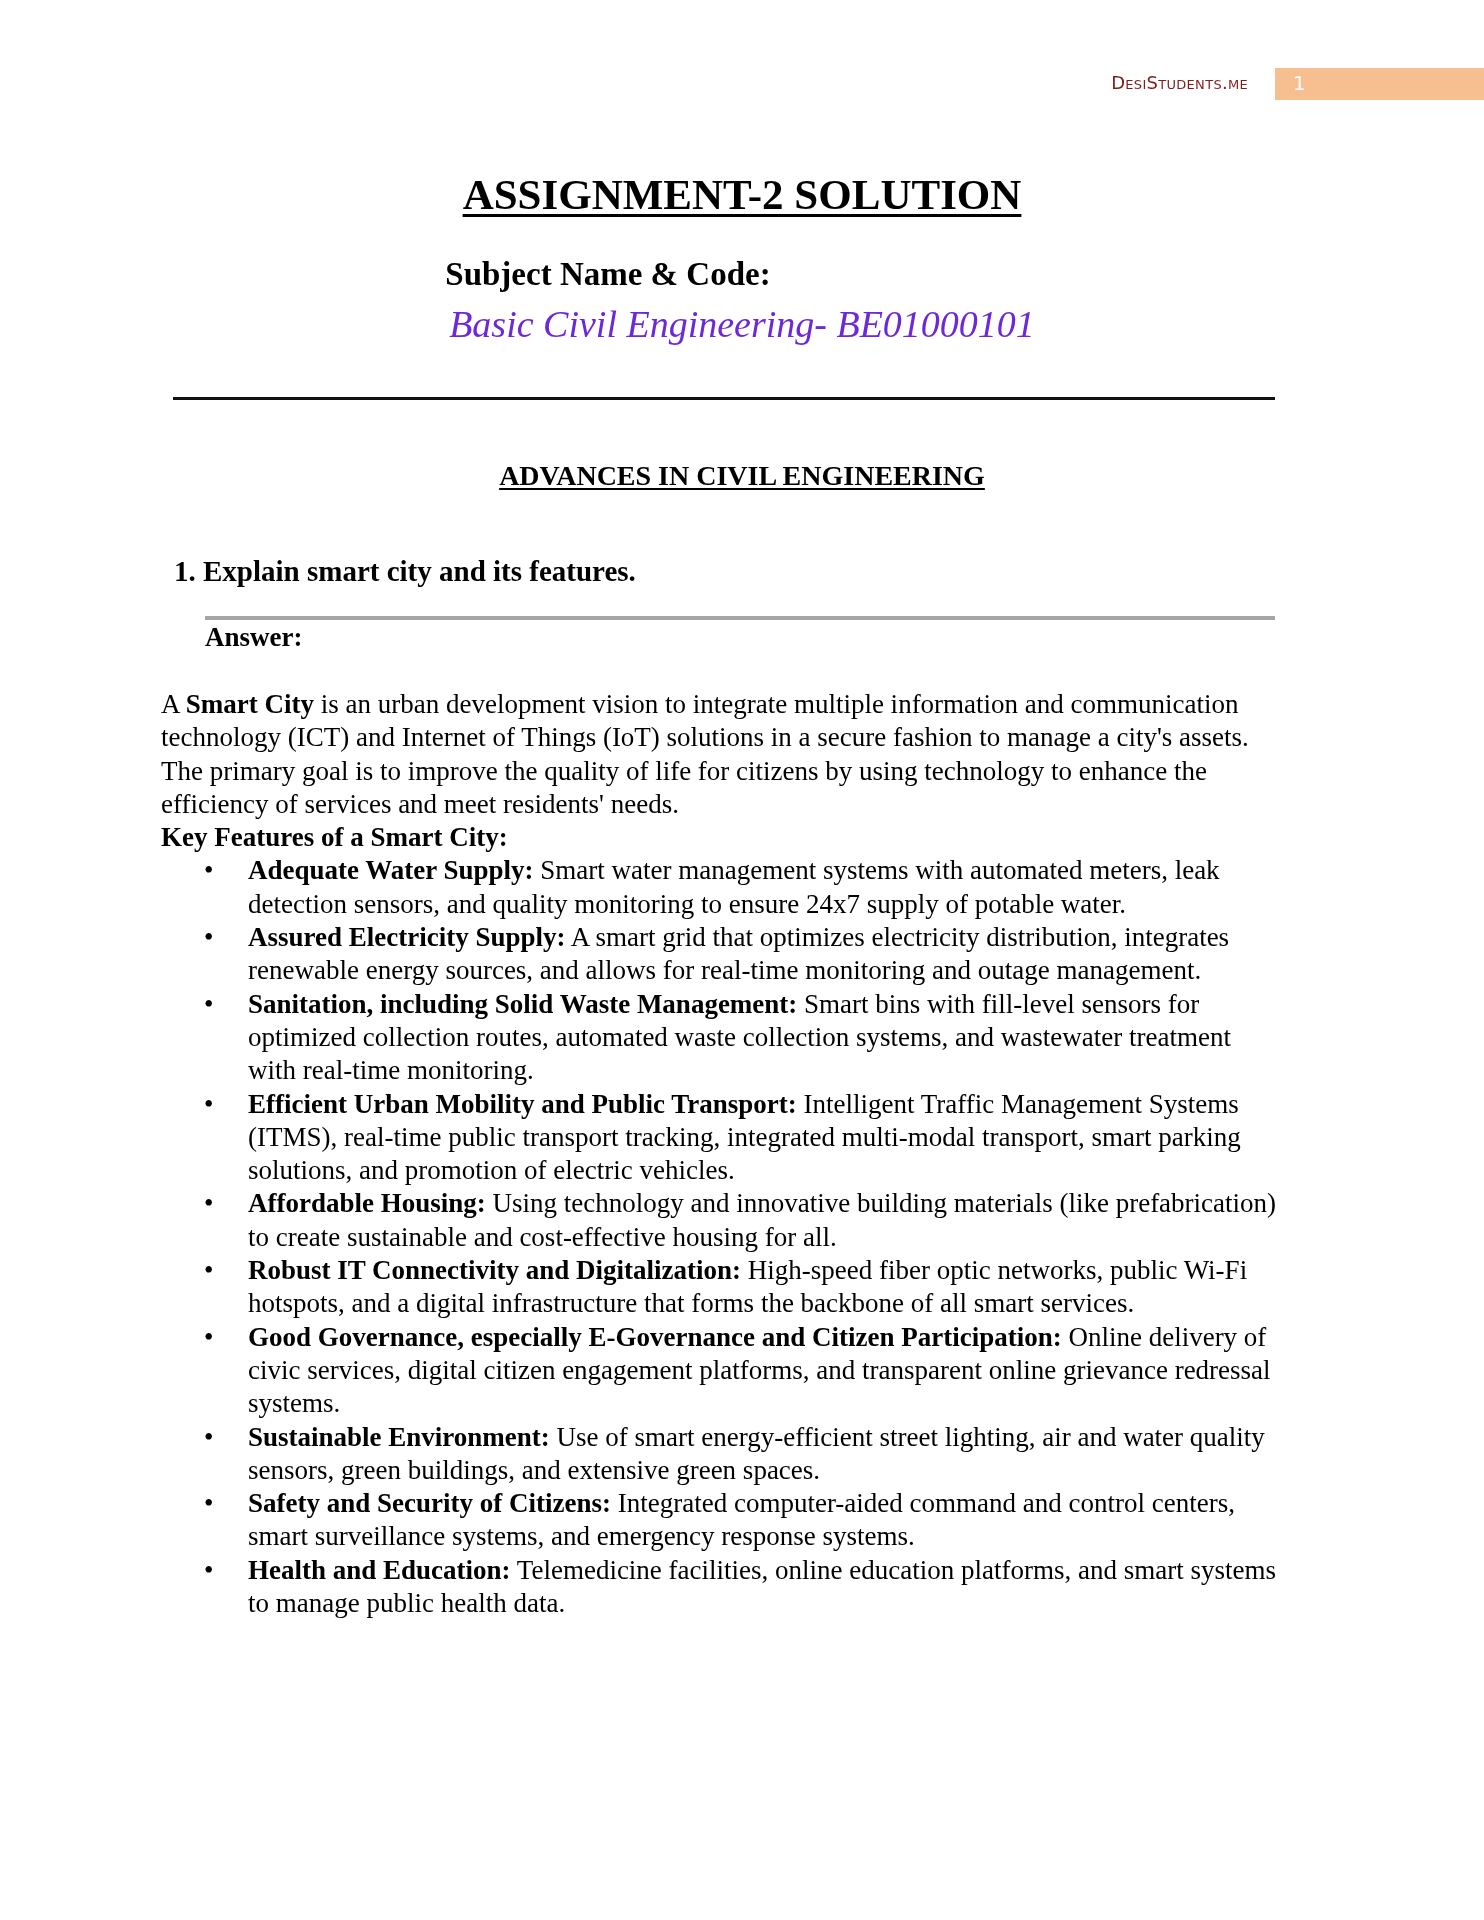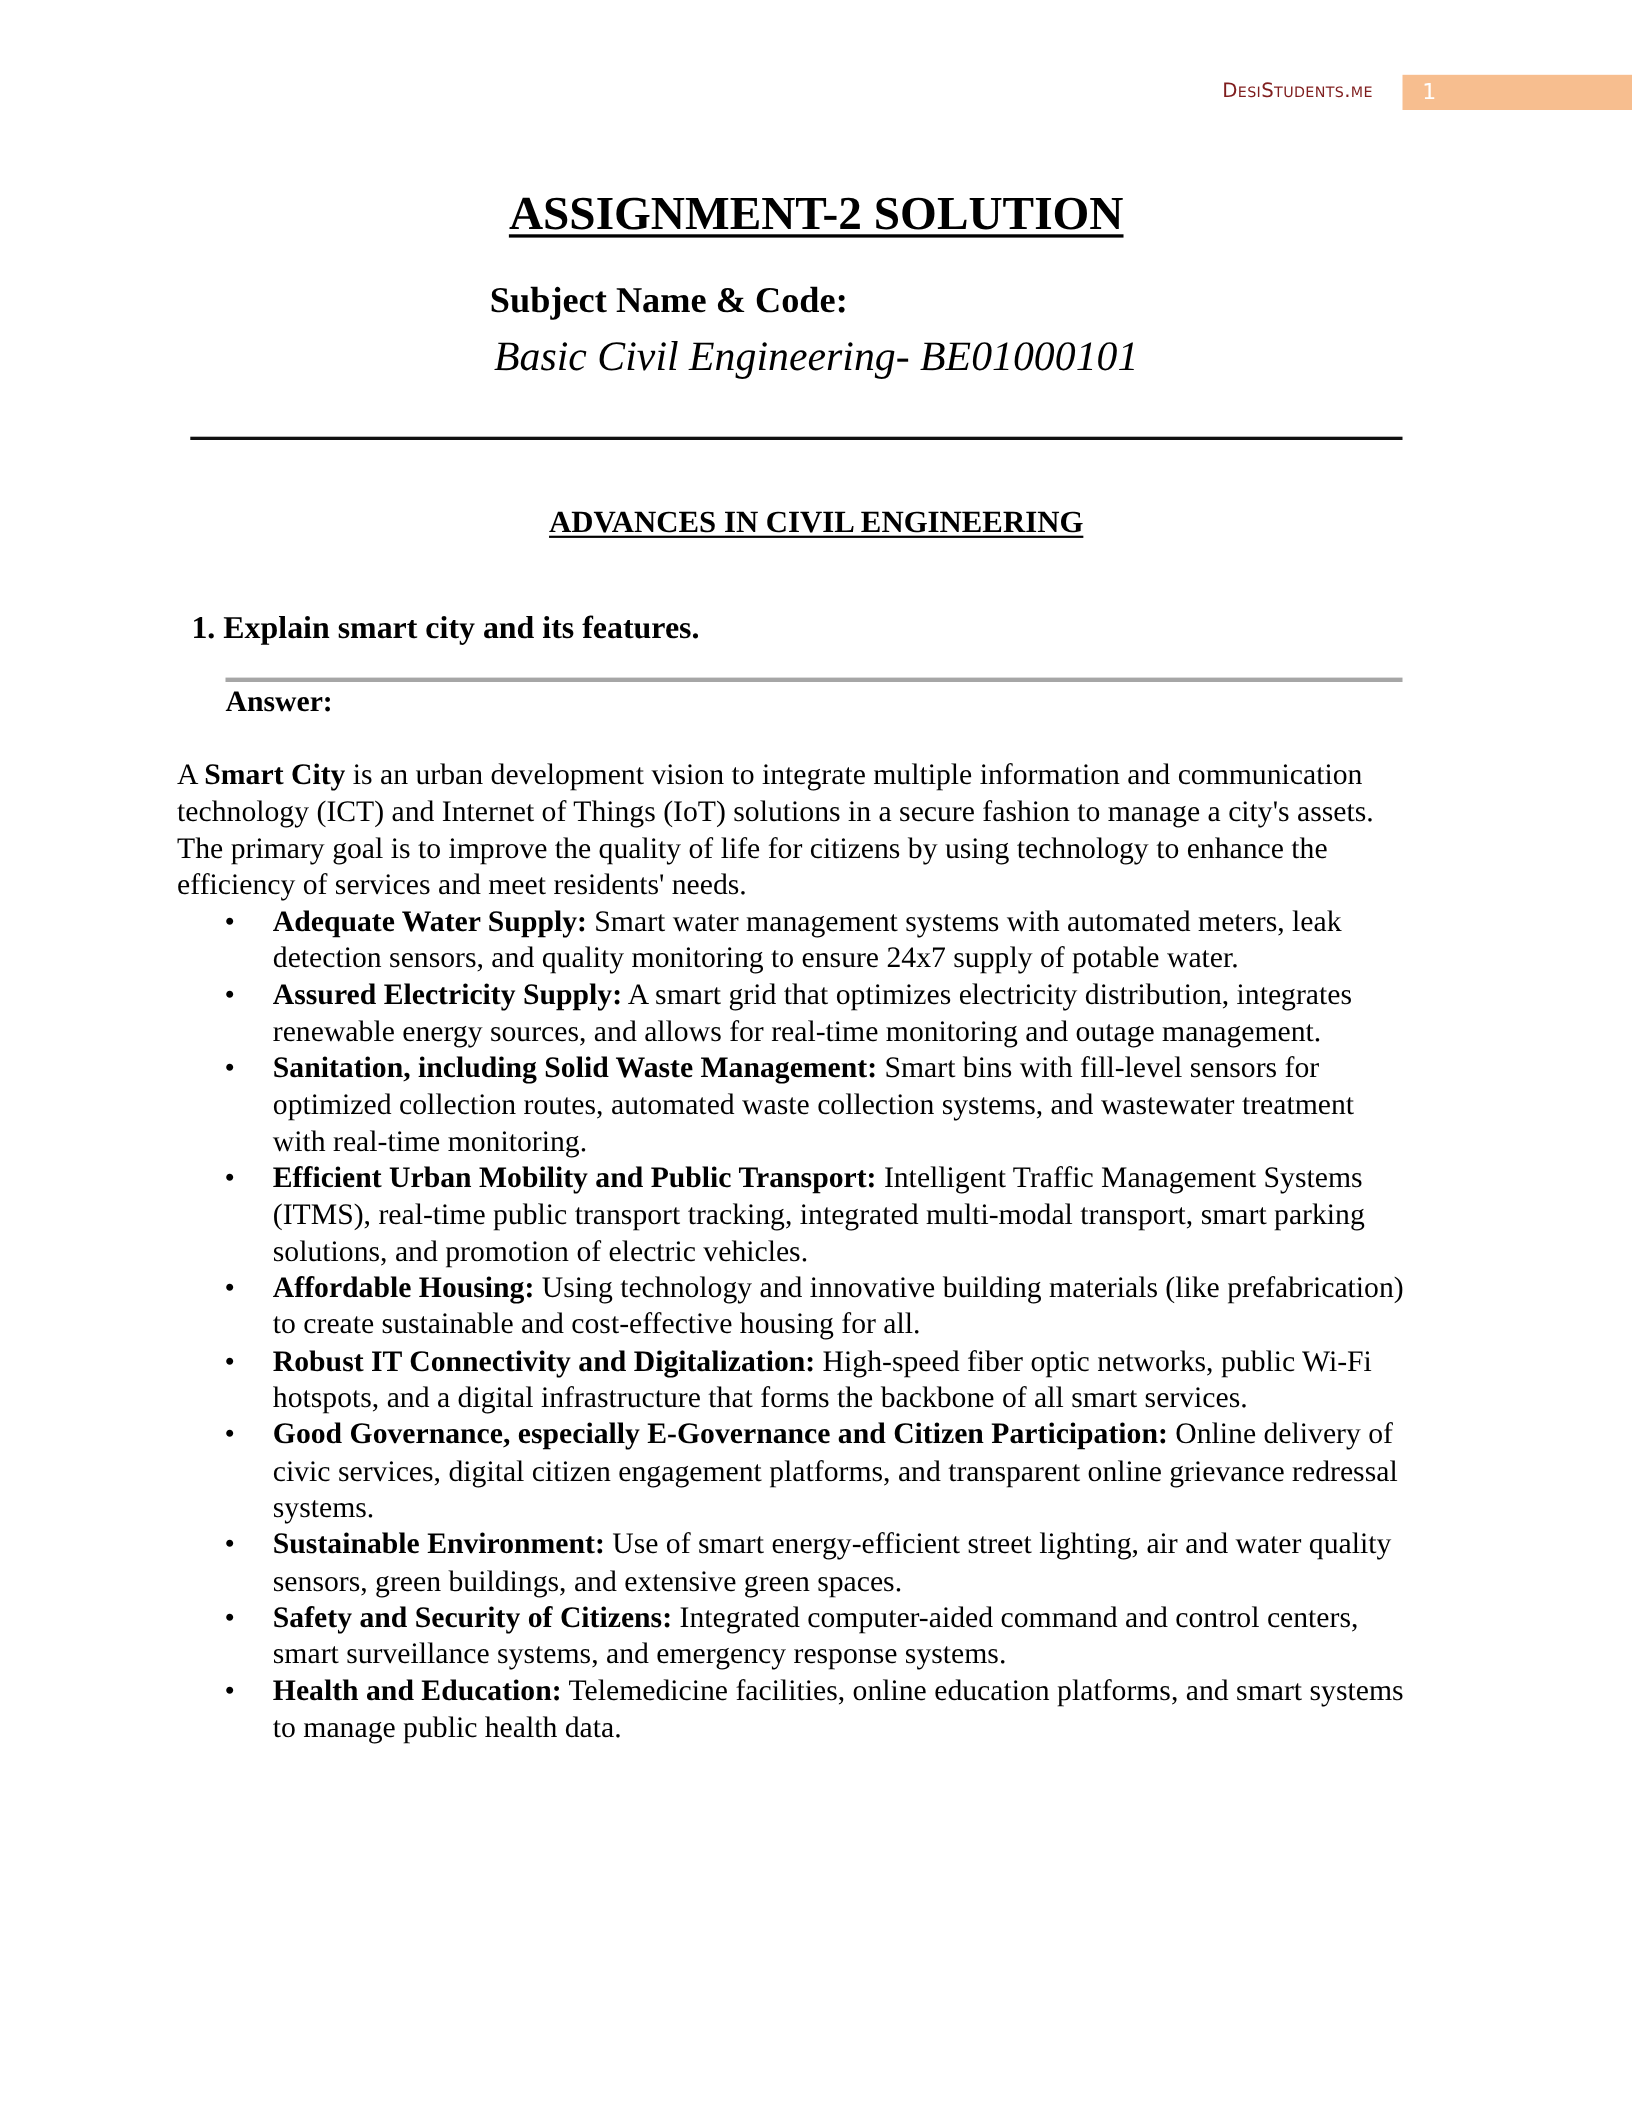--- a/index.html
+++ b/index.html
@@ -13,21 +13,21 @@
                 background: #f7be8f; }
     .page-num { position: absolute; left: 18px; top: 3px; font-family: "DejaVu Sans", sans-serif;
                 font-size: 20px; color: #ffffff; }
 
     .title { position: absolute; top: 170px; left: 0; width: 1484px; text-align: center;
              font-size: 43px; font-weight: bold; }
     .title span { text-decoration: underline; text-decoration-thickness: 3px; text-underline-offset: 5px; }
     .subject-label { position: absolute; top: 256px; left: 0; width: 1216px; text-align: center;
                      font-size: 33px; font-weight: bold; }
     .subject-value { position: absolute; top: 302px; left: 0; width: 1484px; text-align: center;
-                     font-size: 38px; font-style: italic; color: #000000; }
+                     font-size: 38px; font-style: italic; color: #6d28d9; }
 
     .rule-black { position: absolute; top: 397px; left: 173px; width: 1102px; height: 3px; background: #111; }
 
     .section-heading { position: absolute; top: 460px; left: 0; width: 1484px; text-align: center;
                        font-size: 28px; font-weight: bold; }
     .section-heading span { text-decoration: underline; text-decoration-thickness: 2px; text-underline-offset: 3px; }
 
     .question { position: absolute; top: 555px; left: 174px; font-size: 29px; font-weight: bold; }
     .rule-grey { position: absolute; top: 616px; left: 205px; width: 1070px; height: 4px; background: #a6a6a6; }
     .answer-label { position: absolute; top: 622px; left: 205px; font-size: 27px; font-weight: bold; }
@@ -55,20 +55,21 @@
 <div class="rule-black"></div>
 
 <div class="section-heading"><span>ADVANCES IN CIVIL ENGINEERING</span></div>
 
 <div class="question">1. Explain smart city and its features.</div>
 <div class="rule-grey"></div>
 <div class="answer-label">Answer:</div>
 
 <div class="body">
   <p><span>A </span><b>Smart City</b><span> is an urban development vision to integrate multiple information and communication technology (ICT) and Internet of Things (IoT) solutions in a secure fashion to manage a city's assets. The primary goal is to improve the quality of life for citizens by using technology to enhance the efficiency of services and meet residents' needs.</span></p>
+  <p class="key-heading">Key Features of a Smart City:</p>
   <ul class="features" id="features-list">
       <li><span class="bullet">•</span><b>Adequate Water Supply:</b><span> Smart water management systems with automated meters, leak detection sensors, and quality monitoring to ensure 24x7 supply of potable water.</span></li>
       <li><span class="bullet">•</span><b>Assured Electricity Supply:</b><span> A smart grid that optimizes electricity distribution, integrates renewable energy sources, and allows for real-time monitoring and outage management.</span></li>
       <li><span class="bullet">•</span><b>Sanitation, including Solid Waste Management:</b><span> Smart bins with fill-level sensors for optimized collection routes, automated waste collection systems, and wastewater treatment with real-time monitoring.</span></li>
       <li><span class="bullet">•</span><b>Efficient Urban Mobility and Public Transport:</b><span> Intelligent Traffic Management Systems (ITMS), real-time public transport tracking, integrated multi-modal transport, smart parking solutions, and promotion of electric vehicles.</span></li>
       <li><span class="bullet">•</span><b>Affordable Housing:</b><span> Using technology and innovative building materials (like prefabrication) to create sustainable and cost-effective housing for all.</span></li>
       <li><span class="bullet">•</span><b>Robust IT Connectivity and Digitalization:</b><span> High-speed fiber optic networks, public Wi-Fi hotspots, and a digital infrastructure that forms the backbone of all smart services.</span></li>
       <li><span class="bullet">•</span><b>Good Governance, especially E-Governance and Citizen Participation:</b><span> Online delivery of civic services, digital citizen engagement platforms, and transparent online grievance redressal systems.</span></li>
       <li><span class="bullet">•</span><b>Sustainable Environment:</b><span> Use of smart energy-efficient street lighting, air and water quality sensors, green buildings, and extensive green spaces.</span></li>
       <li><span class="bullet">•</span><b>Safety and Security of Citizens:</b><span> Integrated computer-aided command and control centers, smart surveillance systems, and emergency response systems.</span></li>

